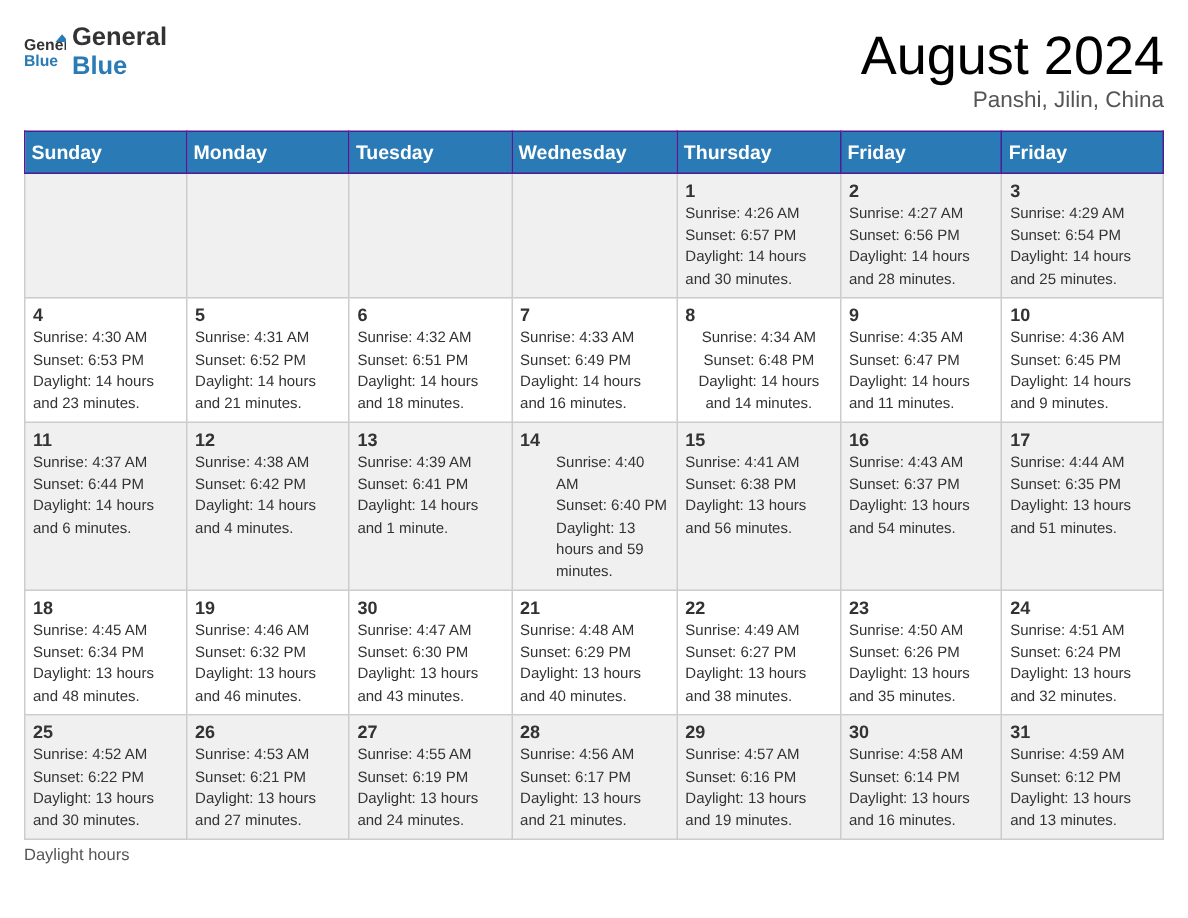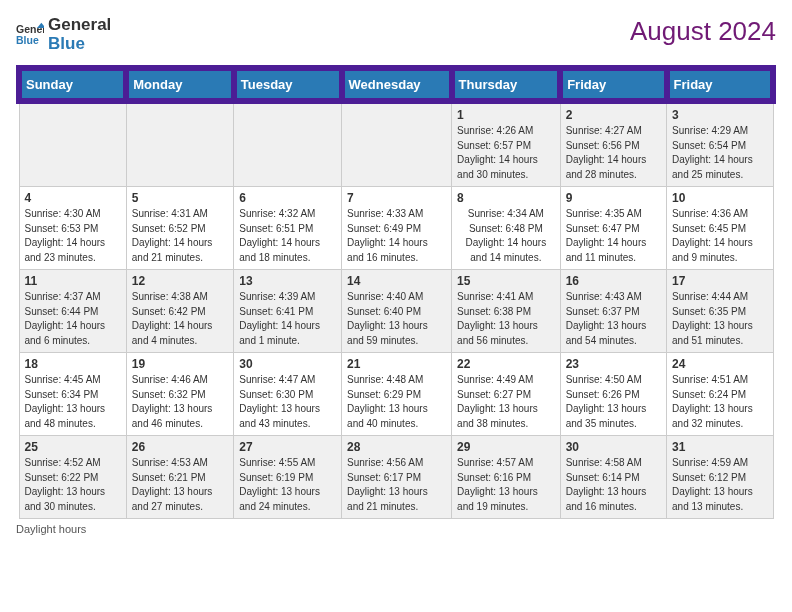--- a/index.html
+++ b/index.html
@@ -22,40 +22,40 @@
       gap: 4px;
     }
     .logo-icon {
       width: 28px;
       height: 28px;
     }
     .title-block {
       text-align: right;
     }
     .month-year {
-      font-size: 26px;
+      font-size: 36px;
       font-weight: normal;
-      color: #701a75;
+      color: #000000;
     }
     .location {
       font-size: 15px;
       color: #555;
     }
     table {
       width: 100%;
       border-collapse: collapse;
     }
     thead tr th {
       background-color: #2a7ab5;
       color: #fff;
       font-size: 13px;
       font-weight: bold;
       padding: 6px 4px;
       text-align: left;
-      border: 6px solid #4c1d95;
+      border: 1px solid #4c1d95;
     }
     tbody tr td {
       vertical-align: top;
       border: 1px solid #ccc;
       padding: 4px 5px;
       font-size: 10.5px;
       color: #333;
       min-height: 80px;
       width: 113px;
     }
@@ -93,20 +93,21 @@
       <text x="0" y="26" font-size="12" font-weight="bold" fill="#2a7ab5">Blue</text>
       <polygon points="28,8 38,8 33,2" fill="#2a7ab5" transform="translate(-4,0)"></polygon>
     </svg>
     <div>
       <div style="font-size:17px; font-weight:bold; color:#333; line-height:1.1;">General</div>
       <div style="font-size:17px; font-weight:bold; color:#2a7ab5; line-height:1.1;">Blue</div>
     </div>
   </div>
   <div class="title-block">
     <div class="month-year">August 2024</div>
+    <div class="location">Panshi, Jilin, China</div>
   </div>
 </div>
 
 <table>
   <thead>
     <tr>
     <th>Sunday</th>
         <th>Monday</th>
         <th>Tuesday</th>
         <th>Wednesday</th>
@@ -198,21 +199,21 @@
 Daylight: 14 hours and 4 minutes.</div>
         </td>
         <td>
           <span class="day-number">13</span>
           <div class="day-info" style="white-space: pre-line;">Sunrise: 4:39 AM
 Sunset: 6:41 PM
 Daylight: 14 hours and 1 minute.</div>
         </td>
         <td>
           <span class="day-number">14</span>
-          <div class="day-info" style="white-space: pre-line;">Sunrise: 4:40 AM
+          <div class="day-info" style="white-space: pre-line; margin-left: 24px;">Sunrise: 4:40 AM
 Sunset: 6:40 PM
 Daylight: 13 hours and 59 minutes.</div>
         </td>
         <td>
           <span class="day-number">15</span>
           <div class="day-info" style="white-space: pre-line;">Sunrise: 4:41 AM
 Sunset: 6:38 PM
 Daylight: 13 hours and 56 minutes.</div>
         </td>
         <td>

